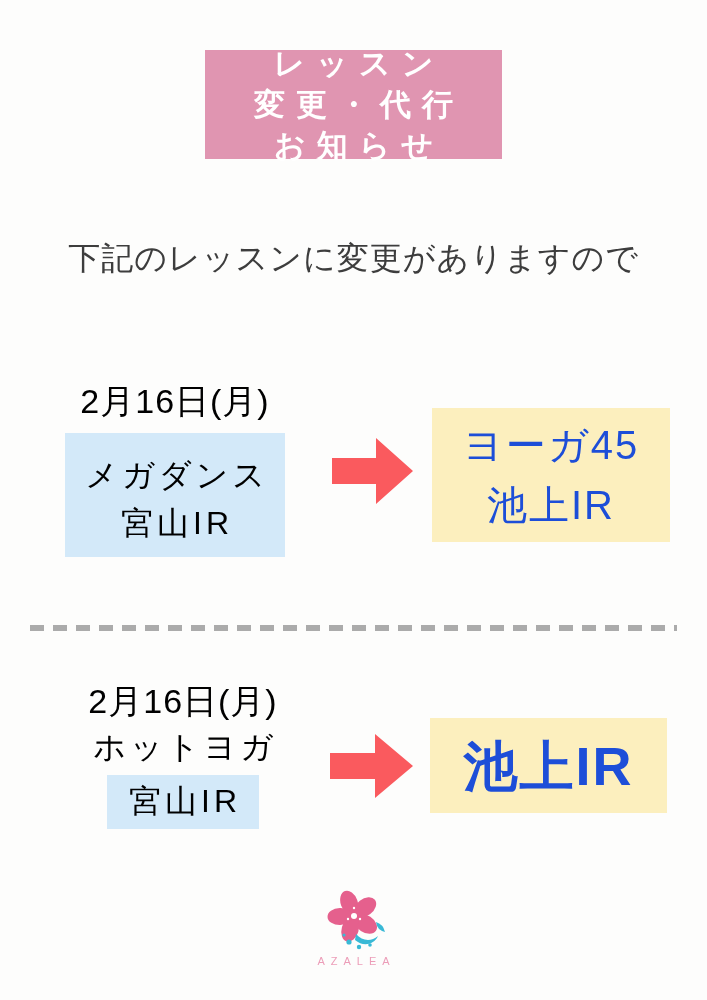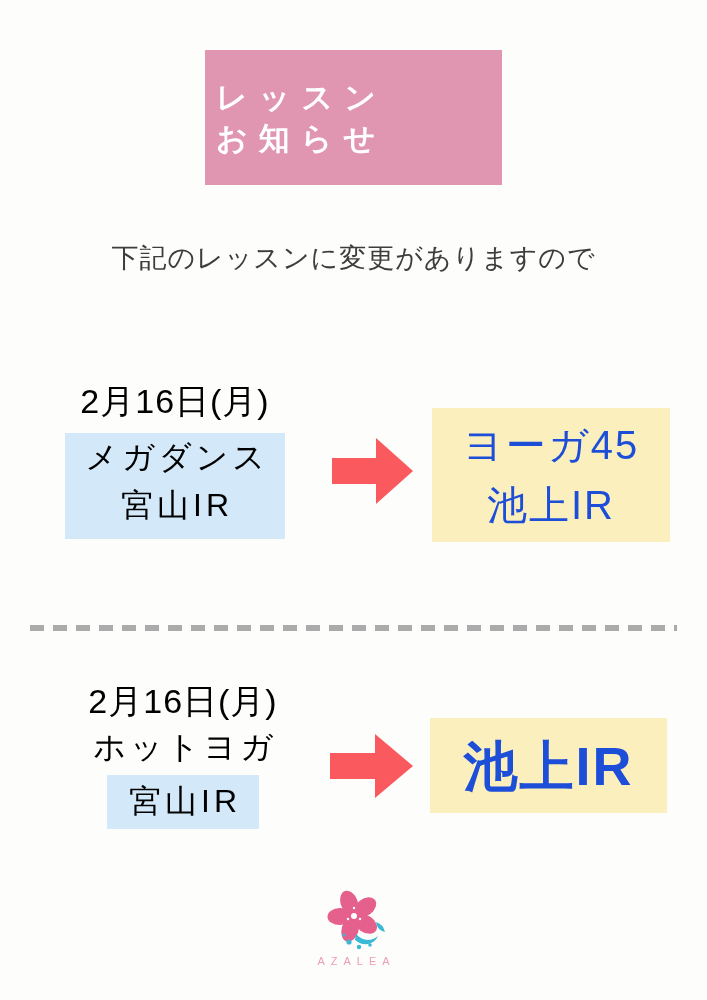--- a/index.html
+++ b/index.html
@@ -16,45 +16,45 @@
     font-family: "Liberation Sans", "DejaVu Sans", sans-serif;
     color: #333333;
   }
 
   
   .banner {
     position: absolute;
     left: 205px;
     top: 50px;
     width: 297px;
-    height: 135px;
+    height: 109px;
     background: #e095b1;
     display: flex;
     flex-direction: column;
     justify-content: center;
-    align-items: flex-start;
+    align-items: center;
   }
   .banner .line {
     color: #ffffff;
     font-size: 31px;
     font-weight: 700;
     letter-spacing: 11px;
     text-indent: 11px;
     line-height: 41px;
     white-space: nowrap;
   }
 
   
   .intro {
     position: absolute;
     left: 0;
     top: 233px;
     width: 707px;
     text-align: center;
-    font-size: 27px;
+    font-size: 32px;
     font-weight: 500;
     line-height: 51px;
     color: #3d3d3d;
     letter-spacing: 1px;
   }
 
   
   .left-col {
     position: absolute;
     width: 300px;
@@ -73,21 +73,21 @@
     font-size: 32px;
     line-height: 44px;
     letter-spacing: 4px;
     text-indent: 4px;
     white-space: nowrap;
   }
   .highlight-box {
     display: inline-block;
     background: #d3e9f9;
     margin-top: 8px;
-    padding: 0 16px 10px 16px;
+    padding: 18px 16px 10px 16px;
   }
   .highlight-box .hl-line {
     font-size: 32px;
     line-height: 48px;
     letter-spacing: 4px;
     text-indent: 4px;
     white-space: nowrap;
   }
   .highlight-box.single {
     margin-top: 6px;
@@ -168,20 +168,21 @@
     font-weight: 500;
   }
 </style>
 </head>
 <body>
 
 <div class="poster">
 
   <div class="banner">
     <div class="line">レッスン</div>
+    <div class="line">変更・代行</div>
     <div class="line">お知らせ</div>
   </div>
 
   <div class="intro">
     <div>下記のレッスンに変更がありますので</div>
   </div>
 
   <div class="left-col sec1-left">
     <div class="date">2月16日(月)</div>
     <div class="highlight-box">

